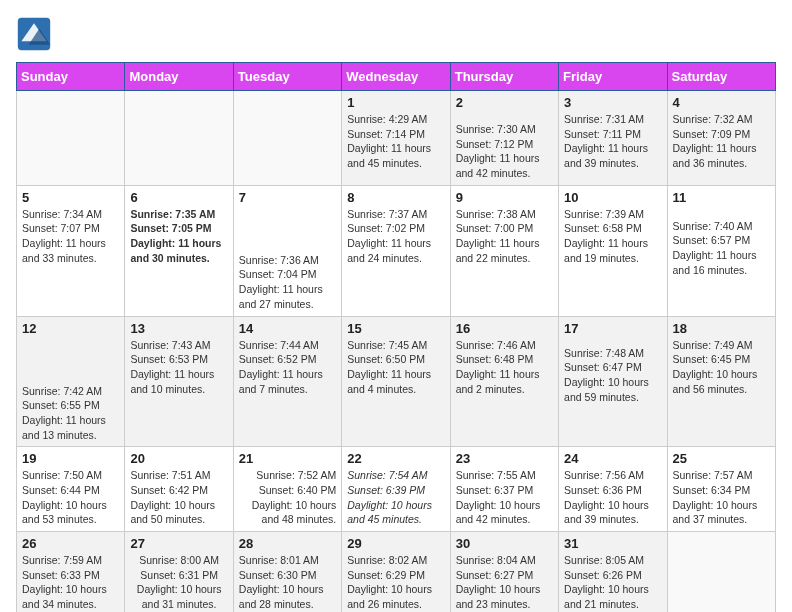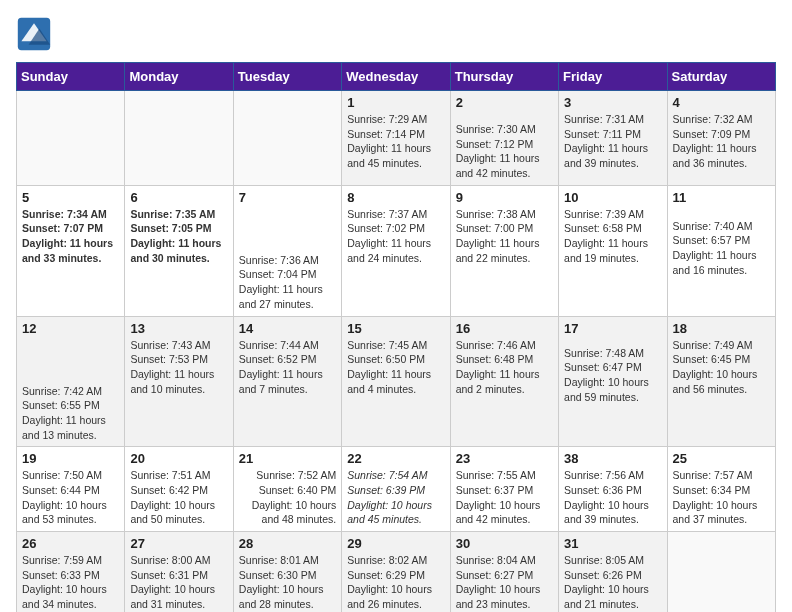--- a/index.html
+++ b/index.html
@@ -45,21 +45,21 @@
     .location {
       font-size: 14px;
       color: #444;
     }
     .calendar {
       width: 100%;
       border-collapse: collapse;
       border: 1px solid #ccc;
     }
     .calendar th {
-      background: #4c1d95;
+      background: #d946ef;
       color: #fff;
       font-size: 13px;
       font-weight: bold;
       padding: 6px 4px;
       text-align: left;
       border: 1px solid #2a5a9a;
     }
     .calendar td {
       border: 1px solid #ccc;
       vertical-align: top;
@@ -123,21 +123,21 @@
         <th>Saturday</th>
       </tr>
   </thead>
   <tbody id="calendar-body">
   <tr>
         <td class="empty"></td>
         <td class="empty"></td>
         <td class="empty"></td>
         <td class="shaded">
           <div class="day-number">1</div>
-          <div class="day-info" style="white-space: pre-line;">Sunrise: 7:29 AM
+          <div class="day-info" style="white-space: pre-line;">Sunrise: 4:29 AM
 Sunset: 7:14 PM
 Daylight: 11 hours
 and 45 minutes.</div>
         </td>
         <td class="shaded">
           <div class="day-number">2</div>
           <div class="day-info" style="white-space: pre-line; margin-top: 12px;">Sunrise: 7:30 AM
 Sunset: 7:12 PM
 Daylight: 11 hours
 and 42 minutes.</div>
@@ -153,21 +153,21 @@
           <div class="day-number">4</div>
           <div class="day-info" style="white-space: pre-line;">Sunrise: 7:32 AM
 Sunset: 7:09 PM
 Daylight: 11 hours
 and 36 minutes.</div>
         </td>
       </tr>
       <tr>
         <td>
           <div class="day-number">5</div>
-          <div class="day-info" style="white-space: pre-line; font-weight: bold;">Sunrise: 7:34 AM
+          <div class="day-info" style="white-space: pre-line;">Sunrise: 7:34 AM
 Sunset: 7:07 PM
 Daylight: 11 hours
 and 33 minutes.</div>
         </td>
         <td>
           <div class="day-number">6</div>
           <div class="day-info" style="white-space: pre-line; font-weight: bold;">Sunrise: 7:35 AM
 Sunset: 7:05 PM
 Daylight: 11 hours
 and 30 minutes.</div>
@@ -212,21 +212,21 @@
         <td class="shaded">
           <div class="day-number">12</div>
           <div class="day-info" style="white-space: pre-line; margin-top: 48px;">Sunrise: 7:42 AM
 Sunset: 6:55 PM
 Daylight: 11 hours
 and 13 minutes.</div>
         </td>
         <td class="shaded">
           <div class="day-number">13</div>
           <div class="day-info" style="white-space: pre-line;">Sunrise: 7:43 AM
-Sunset: 7:53 PM
+Sunset: 6:53 PM
 Daylight: 11 hours
 and 10 minutes.</div>
         </td>
         <td class="shaded">
           <div class="day-number">14</div>
           <div class="day-info" style="white-space: pre-line;">Sunrise: 7:44 AM
 Sunset: 6:52 PM
 Daylight: 11 hours
 and 7 minutes.</div>
         </td>
@@ -289,21 +289,21 @@
 and 45 minutes.</div>
         </td>
         <td>
           <div class="day-number">23</div>
           <div class="day-info" style="white-space: pre-line;">Sunrise: 7:55 AM
 Sunset: 6:37 PM
 Daylight: 10 hours
 and 42 minutes.</div>
         </td>
         <td>
-          <div class="day-number">38</div>
+          <div class="day-number">24</div>
           <div class="day-info" style="white-space: pre-line;">Sunrise: 7:56 AM
 Sunset: 6:36 PM
 Daylight: 10 hours
 and 39 minutes.</div>
         </td>
         <td>
           <div class="day-number">25</div>
           <div class="day-info" style="white-space: pre-line;">Sunrise: 7:57 AM
 Sunset: 6:34 PM
 Daylight: 10 hours
@@ -313,21 +313,21 @@
       <tr>
         <td class="shaded">
           <div class="day-number">26</div>
           <div class="day-info" style="white-space: pre-line;">Sunrise: 7:59 AM
 Sunset: 6:33 PM
 Daylight: 10 hours
 and 34 minutes.</div>
         </td>
         <td class="shaded">
           <div class="day-number">27</div>
-          <div class="day-info" style="white-space: pre-line;">Sunrise: 8:00 AM
+          <div class="day-info" style="white-space: pre-line; text-align: center;">Sunrise: 8:00 AM
 Sunset: 6:31 PM
 Daylight: 10 hours
 and 31 minutes.</div>
         </td>
         <td class="shaded">
           <div class="day-number">28</div>
           <div class="day-info" style="white-space: pre-line;">Sunrise: 8:01 AM
 Sunset: 6:30 PM
 Daylight: 10 hours
 and 28 minutes.</div>

